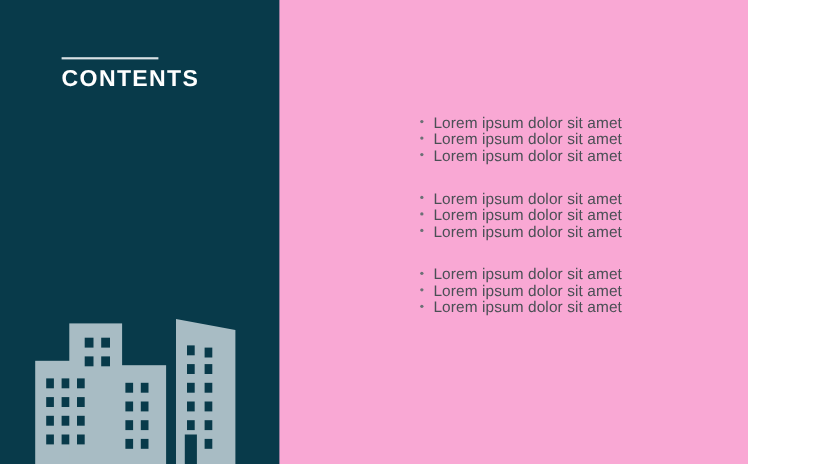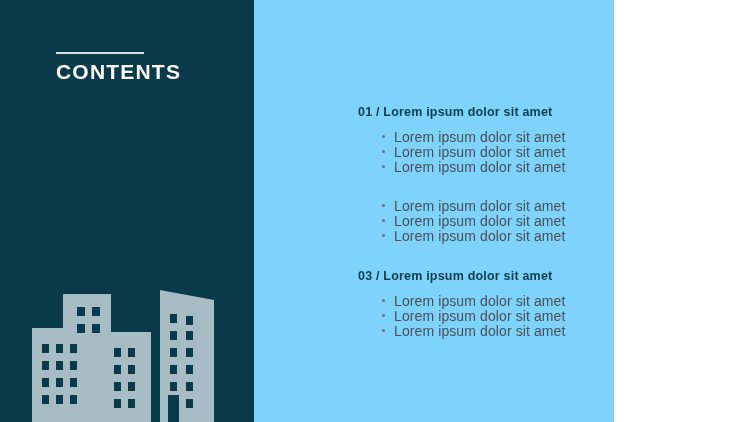--- a/index.html
+++ b/index.html
@@ -8,23 +8,23 @@
     background: #ffffff;
   }
   body {
     width: 750px;
     height: 422px;
     font-family: "Liberation Sans", sans-serif;
     overflow: hidden;
   }
   .slide {
     position: relative;
-    width: 614px;
+    width: 680px;
     height: 422px;
-    background: #7dd3fc;
+    background: #f9a8d4;
     overflow: hidden;
   }
   
   .left-panel {
     position: absolute;
     left: 0;
     top: 0;
     width: 254px;
     height: 422px;
     background: #083a4a;
@@ -163,38 +163,36 @@
 
           <rect x="168" y="133" width="11" height="27"></rect>
         </g>
       </svg>
     </div>
   </div>
 
   <div class="content">
 
     <div class="section">
-      <div class="section-heading">01 / Lorem ipsum dolor sit amet</div>
       <ul class="bullets">
         <li><span class="dot"></span><span>Lorem ipsum dolor sit amet</span></li>
         <li><span class="dot"></span><span>Lorem ipsum dolor sit amet</span></li>
         <li><span class="dot"></span><span>Lorem ipsum dolor sit amet</span></li>
       </ul>
     </div>
 
     <div class="section">
       <ul class="bullets">
         <li><span class="dot"></span><span>Lorem ipsum dolor sit amet</span></li>
         <li><span class="dot"></span><span>Lorem ipsum dolor sit amet</span></li>
         <li><span class="dot"></span><span>Lorem ipsum dolor sit amet</span></li>
       </ul>
     </div>
 
     <div class="section">
-      <div class="section-heading">03 / Lorem ipsum dolor sit amet</div>
       <ul class="bullets">
         <li><span class="dot"></span><span>Lorem ipsum dolor sit amet</span></li>
         <li><span class="dot"></span><span>Lorem ipsum dolor sit amet</span></li>
         <li><span class="dot"></span><span>Lorem ipsum dolor sit amet</span></li>
       </ul>
     </div>
 
   </div>
 </div>
 

